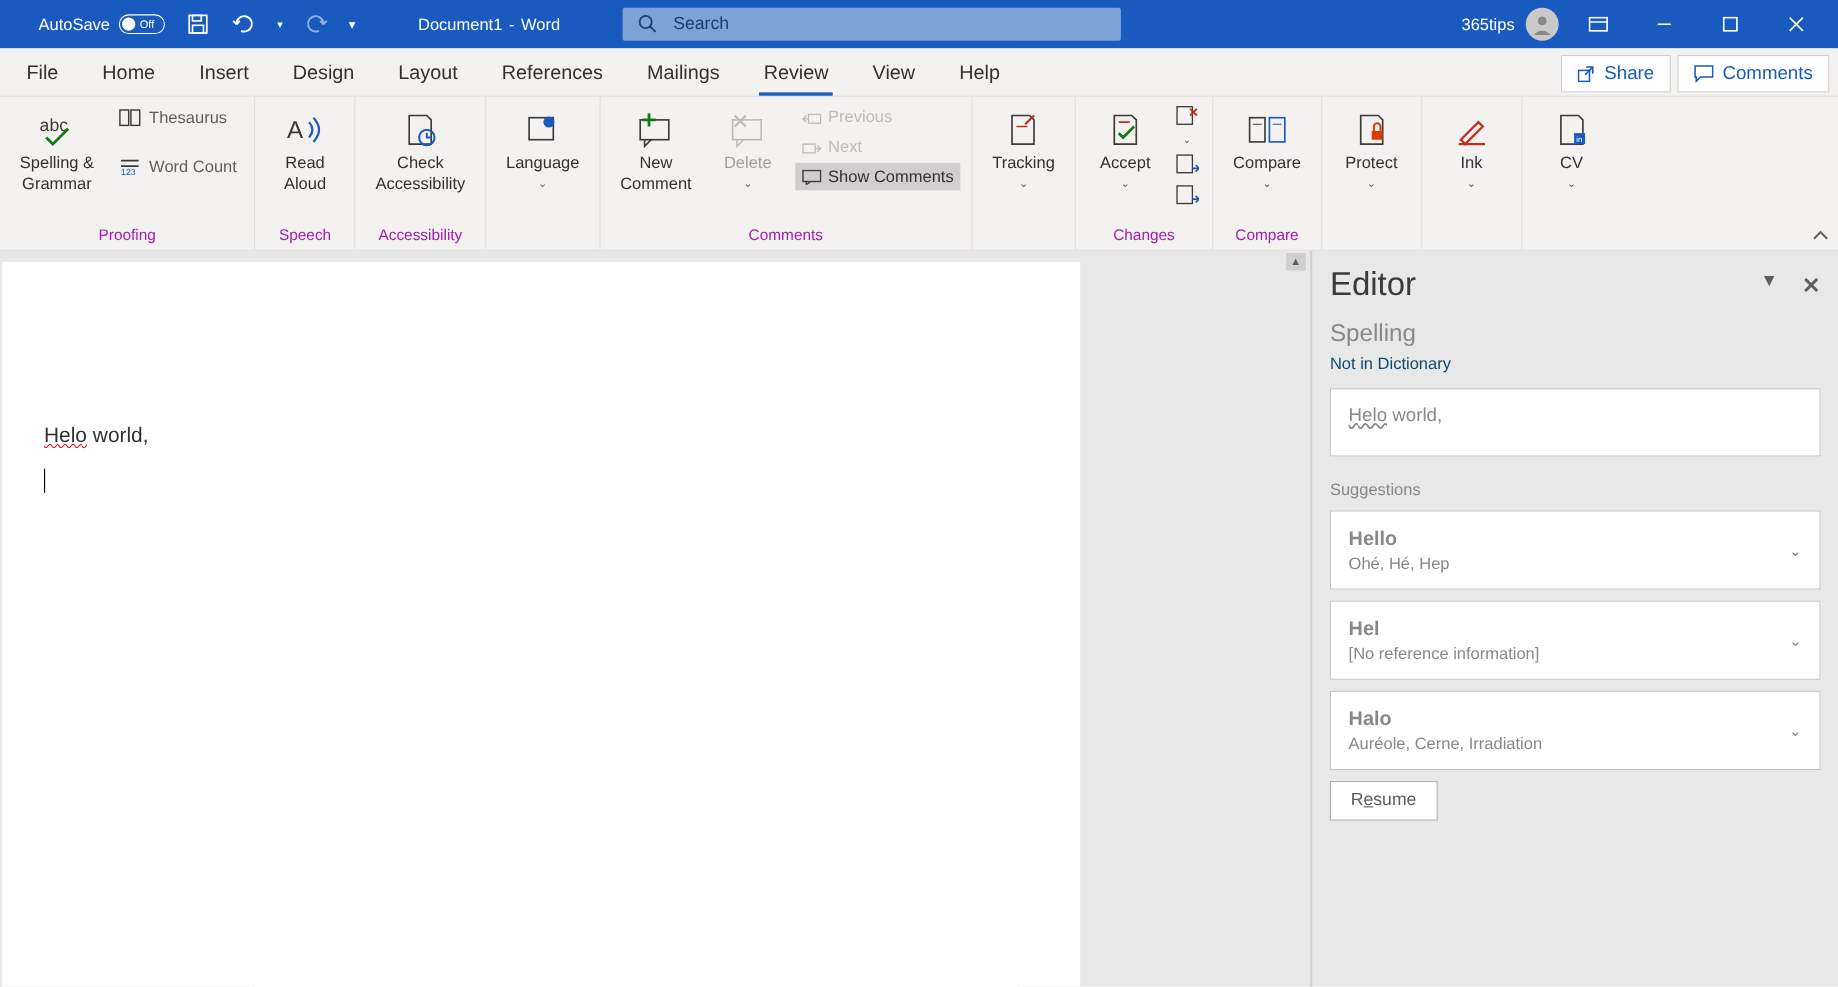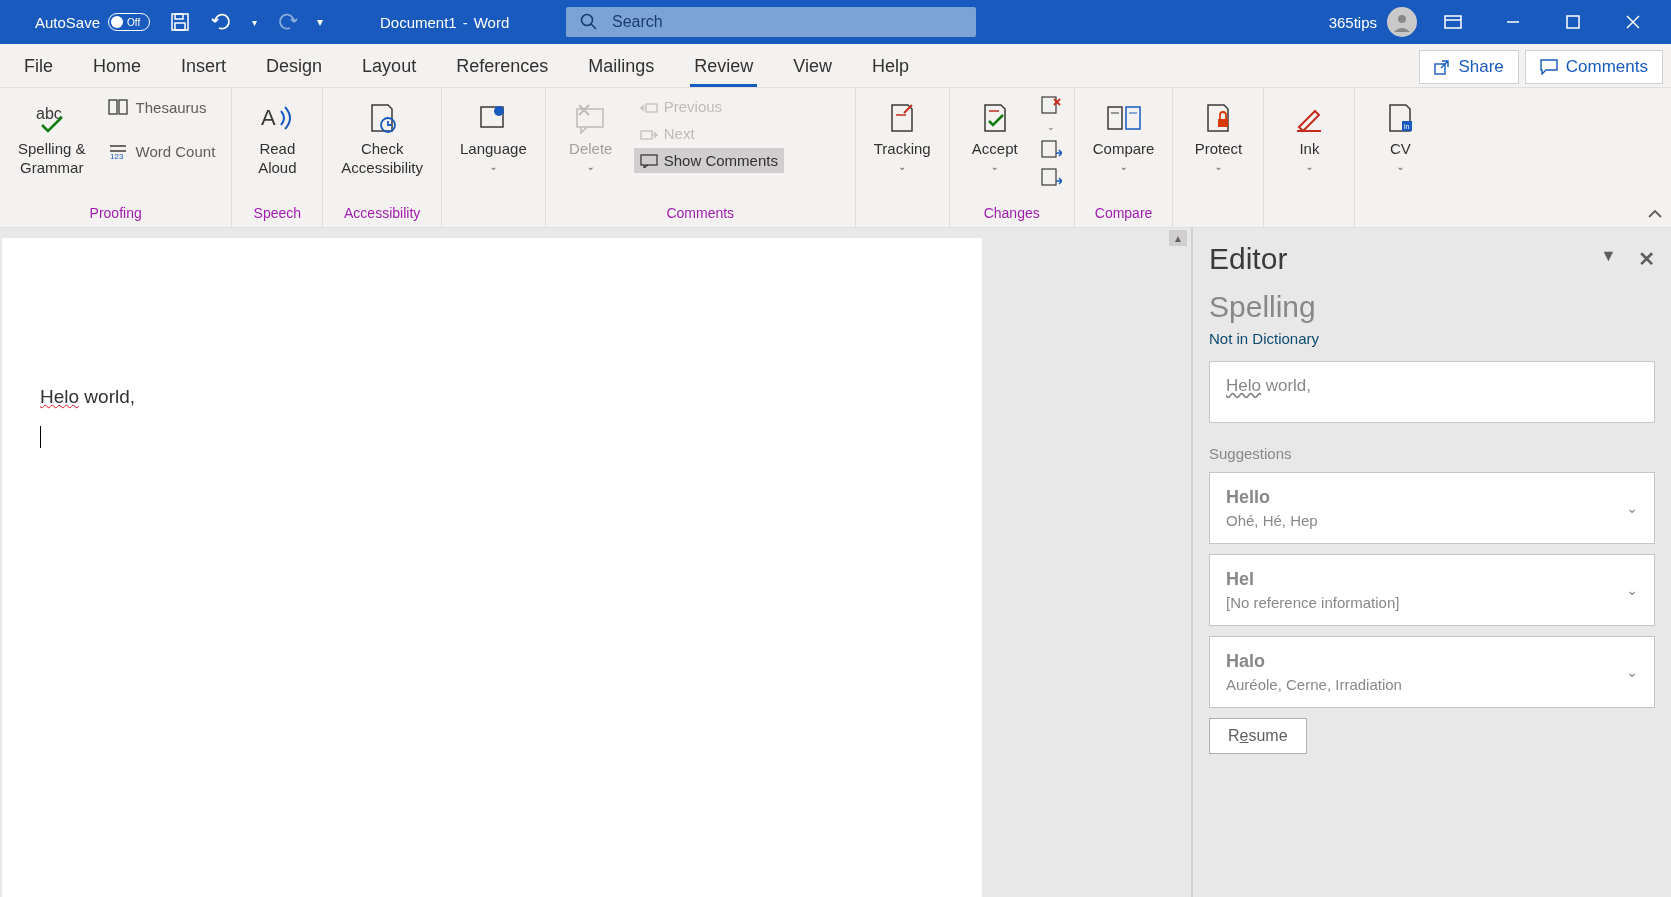--- a/index.html
+++ b/index.html
@@ -7,21 +7,21 @@
 
 
 .titlebar { height:44px; background:#185abd; display:flex; align-items:center; color:#fff; font-size:15px; position:relative; }
 .titlebar .autosave { margin-left:35px; display:flex; align-items:center; gap:8px; }
 .titlebar .toggle { width:42px; height:18px; border:1.5px solid #fff; border-radius:10px; display:flex; align-items:center; padding:0 2px; }
 .titlebar .toggle-knob { width:12px; height:12px; background:#fff; border-radius:50%; }
 .titlebar .toggle-off { font-size:10px; margin-left:4px; color:#fff; }
 .titlebar .qat { display:flex; align-items:center; gap:18px; margin-left:18px; }
 .titlebar .qat-btn { width:24px; height:24px; display:flex; align-items:center; justify-content:center; cursor:pointer; }
 .titlebar .doc-title { position:absolute; left:380px; display:flex; gap:6px; }
-.titlebar .search { position:absolute; left:566px; width:410px; height:30px; background:#7ba3d6; border-radius:2px; display:flex; align-items:center; padding:0 14px; gap:14px; color:#1a3d6e; font-size:16px; }
+.titlebar .search { position:absolute; left:566px; width:453px; height:30px; background:#7ba3d6; border-radius:2px; display:flex; align-items:center; padding:0 14px; gap:14px; color:#1a3d6e; font-size:16px; }
 .titlebar .right { position:absolute; right:0; display:flex; align-items:center; gap:12px; padding-right:14px; }
 .titlebar .user { display:flex; align-items:center; gap:10px; }
 .titlebar .avatar { width:30px; height:30px; background:#c9c9c9; border-radius:50%; display:flex; align-items:center; justify-content:center; }
 .titlebar .winbtn { width:48px; height:44px; display:flex; align-items:center; justify-content:center; cursor:pointer; }
 
 
 .tabs { height:44px; background:#f3f2f1; display:flex; align-items:flex-end; padding:0 20px; gap:32px; font-size:18px; color:#323130; position:relative; border-bottom:1px solid #e1dfdd; }
 .tabs .tab { padding:8px 4px 10px 4px; cursor:pointer; }
 .tabs .tab.active { border-bottom:3px solid #185abd; padding-bottom:7px; color:#323130; font-weight:400;margin-top:21px; }
 .tabs .right-btns { position:absolute; right:8px; top:6px; display:flex; gap:6px; }
@@ -50,21 +50,21 @@
 .page { position:absolute; left:2px; top:10px; width:980px; height:760px; background:#fff; padding:148px 0 0 38px; font-size:19px; color:#323130; font-family:Calibri,Arial,sans-serif; }
 .page .misspell { text-decoration:underline wavy #e81123; text-decoration-thickness:1px; }
 .page .cursor { display:inline-block; width:1px; height:22px; background:#000; vertical-align:text-bottom; }
 .scroll-ind { position:absolute; right:4px; top:2px; width:18px; height:16px; background:#d0cece; display:flex; align-items:center; justify-content:center; font-size:10px; color:#605e5c; }
 
 
 .editor-pane { width:480px; background:#e8e8e8; border-left:2px solid #d2d0ce; padding:14px 16px; overflow:auto; }
 .editor-head { display:flex; justify-content:space-between; align-items:center; }
 .editor-head h1 { font-size:30px; font-weight:400; color:#3b3a39; }
 .editor-head .ctrls { display:flex; gap:22px; color:#605e5c; font-size:16px; }
-.ed-sub { font-size:30px; color:#8a8886; margin-top:14px; }
+.ed-sub { font-size:22px; color:#8a8886; margin-top:14px; }
 .ed-sub2 { font-size:15px; color:#0c4a6e; margin-top:6px; }
 .ed-box { background:#fff; border:1px solid #c8c6c4; margin-top:14px; padding:14px 16px; font-size:17px; color:#8a8886; min-height:62px; }
 .ed-box .err { text-decoration:underline wavy #8a8886; }
 .ed-section-label { font-size:15px; color:#8a8886; margin-top:22px; }
 .sugg { background:#fff; border:1px solid #c8c6c4; margin-top:10px; padding:14px 16px; display:flex; justify-content:space-between; align-items:center; cursor:pointer; }
 .sugg .s-title { font-size:18px; font-weight:600; color:#8a8886; }
 .sugg .s-sub { font-size:15px; color:#8a8886; margin-top:4px; }
 .sugg .chev { color:#8a8886; font-size:14px; }
 .resume-btn { background:#fff; border:1px solid #b3b0ad; padding:8px 18px; font-size:16px; color:#605e5c; margin-top:10px; cursor:pointer; text-decoration:underline; text-decoration-color:transparent; }
 .resume-btn span { border-bottom:none; }
@@ -260,20 +260,32 @@
         </div>
         <div class="lbl">Language</div>
         <div class="drop">⌄</div>
       </div>
     </div>
     <div class="group-label">&nbsp;</div>
   </div>
 
   <div class="ribbon-group" style="min-width:310px">
     <div class="group-content">
+      <div class="big-btn">
+        <div class="icon">
+          <svg width="40" height="34" viewBox="0 0 40 34">
+              <rect x="6" y="8" width="26" height="18" fill="none" stroke="#3b3a39" stroke-width="1.5"></rect>
+              <path d="M10 26 L10 32 L16 26" fill="none" stroke="#3b3a39" stroke-width="1.5"></path>
+              <line x1="14" y1="2" x2="14" y2="14" stroke="#107c10" stroke-width="2.5"></line>
+              <line x1="8" y1="8" x2="20" y2="8" stroke="#107c10" stroke-width="2.5"></line>
+            </svg>
+        </div>
+        <div class="lbl" style="white-space:pre-line">New
+Comment</div>
+      </div>
       <div class="big-btn disabled">
         <div class="icon">
           <svg width="40" height="34" viewBox="0 0 40 34">
               <rect x="6" y="8" width="26" height="18" fill="none" stroke="#bebbb8" stroke-width="1.5"></rect>
               <path d="M10 26 L10 32 L16 26" fill="none" stroke="#bebbb8" stroke-width="1.5"></path>
               <line x1="8" y1="4" x2="18" y2="14" stroke="#bebbb8" stroke-width="2"></line>
               <line x1="18" y1="4" x2="8" y2="14" stroke="#bebbb8" stroke-width="2"></line>
             </svg>
         </div>
         <div class="lbl">Delete</div>

